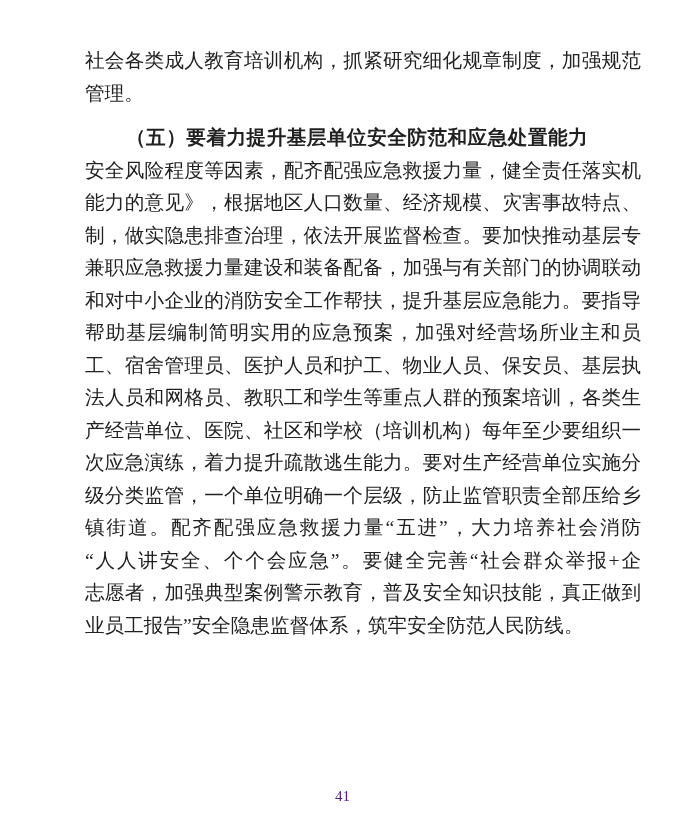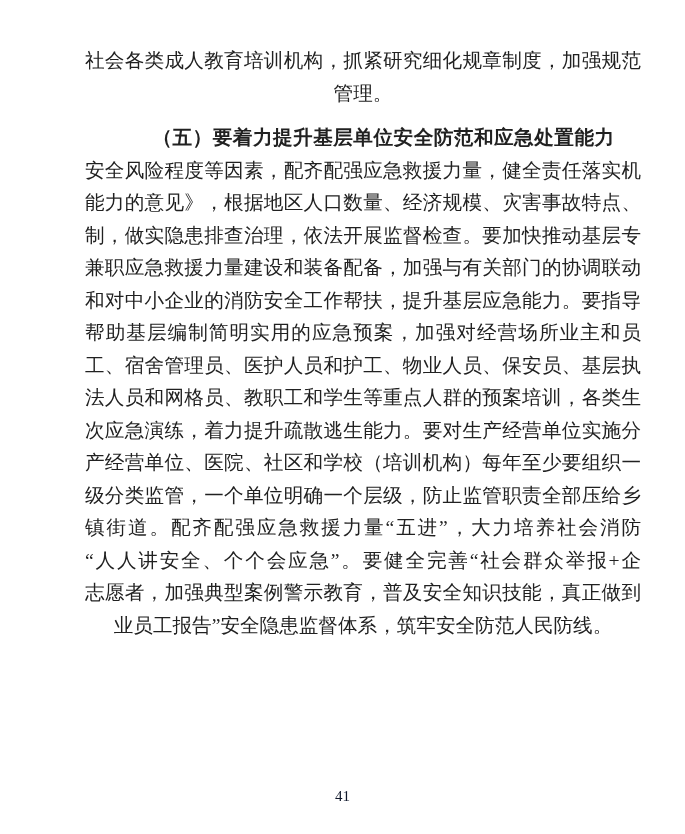--- a/index.html
+++ b/index.html
@@ -29,21 +29,21 @@
     left: 85px;
     top: 45px;
     width: 556px;
   }
   .doc-line {
     height: 32.5px;
     line-height: 32.5px;
     font-size: 19.6px;
     overflow: hidden;
     white-space: nowrap;
-    text-align: center;
+    text-align: left;
     color: #212121;
   }
   .doc-line.justify {
     white-space: normal;
     text-align: justify;
     text-align-last: justify;
   }
   .doc-line.indent {
     text-indent: 41px;
   }
@@ -52,41 +52,41 @@
     margin-top: 12px;
     letter-spacing: 0.5px;
   }
   .page-number {
     position: absolute;
     left: 0;
     right: 0;
     top: 788px;
     text-align: center;
     font-size: 15px;
-    color: #0f172a;
+    color: #4c1d95;
   }
 </style>
 </head>
 <body>
 
 <div class="page">
   <div class="text-block" id="text-block">
       <div class="doc-line justify">社会各类成人教育培训机构，抓紧研究细化规章制度，加强规范</div>
       <div class="doc-line">管理。</div>
       <div class="doc-line heading indent">（五）要着力提升基层单位安全防范和应急处置能力</div>
       <div class="doc-line justify">安全风险程度等因素，配齐配强应急救援力量，健全责任落实机</div>
       <div class="doc-line justify">能力的意见》，根据地区人口数量、经济规模、灾害事故特点、</div>
       <div class="doc-line justify">制，做实隐患排查治理，依法开展监督检查。要加快推动基层专</div>
       <div class="doc-line justify">兼职应急救援力量建设和装备配备，加强与有关部门的协调联动</div>
       <div class="doc-line justify">和对中小企业的消防安全工作帮扶，提升基层应急能力。要指导</div>
       <div class="doc-line justify">帮助基层编制简明实用的应急预案，加强对经营场所业主和员</div>
       <div class="doc-line justify">工、宿舍管理员、医护人员和护工、物业人员、保安员、基层执</div>
       <div class="doc-line justify">法人员和网格员、教职工和学生等重点人群的预案培训，各类生</div>
+      <div class="doc-line justify">产经营单位、医院、社区和学校（培训机构）每年至少要组织一</div>
       <div class="doc-line justify">次应急演练，着力提升疏散逃生能力。要对生产经营单位实施分</div>
-      <div class="doc-line justify">产经营单位、医院、社区和学校（培训机构）每年至少要组织一</div>
       <div class="doc-line justify">级分类监管，一个单位明确一个层级，防止监管职责全部压给乡</div>
       <div class="doc-line justify">镇街道。配齐配强应急救援力量“五进”，大力培养社会消防</div>
       <div class="doc-line justify">“人人讲安全、个个会应急”。要健全完善“社会群众举报+企</div>
       <div class="doc-line justify">志愿者，加强典型案例警示教育，普及安全知识技能，真正做到</div>
       <div class="doc-line">业员工报告”安全隐患监督体系，筑牢安全防范人民防线。</div>
     </div>
   <div class="page-number">41</div>
 </div>
 
 </body></html>

